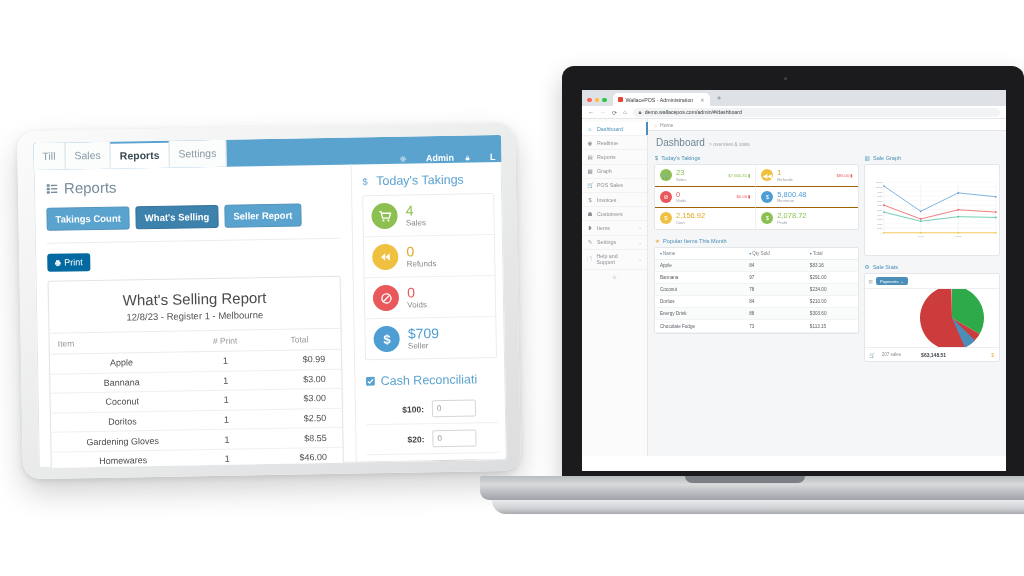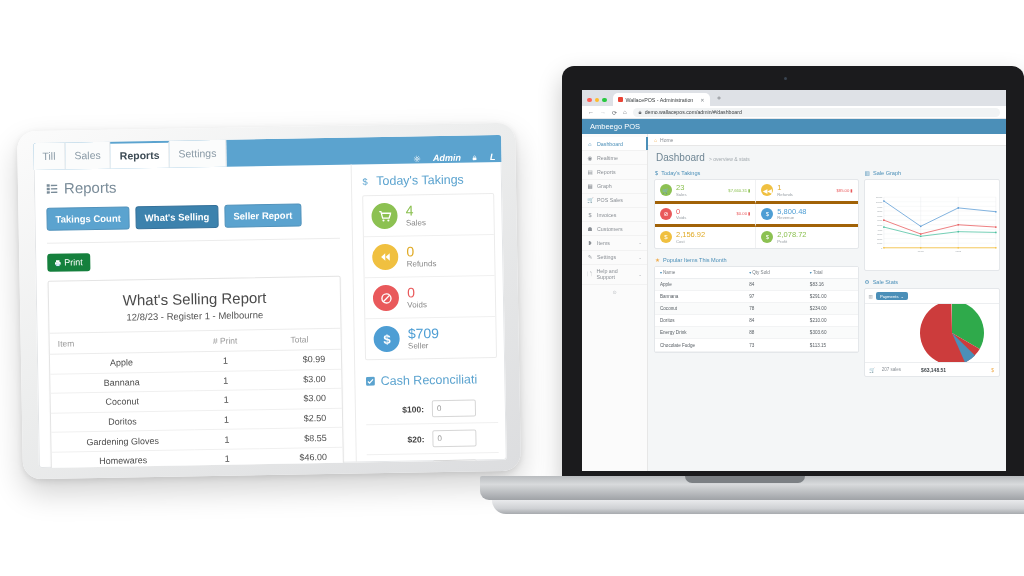--- a/index.html
+++ b/index.html
@@ -27,36 +27,36 @@
   }
   .t-tabsbar { height: 27px; background:#5ba3cf; display:flex; align-items:flex-end; }
   .t-tabs { display:flex; height:27px; }
   .t-tab {
     padding: 0 9px; height: 27px; line-height: 27px;
     font-size: 10.5px; color:#8a9aa6; background:#fbfcfc;
     border-right: 1px solid #e2e6e9;
   }
   .t-tab.active { color:#3d4b55; background:#ffffff; font-weight:bold; border-top:2px solid #5ba3cf; line-height:25px; }
   .t-tabsbar-right { margin-left:auto; display:flex; align-items:center; gap:10px; padding-right:6px; color:#fff; font-size:9px; }
-  .t-tabsbar-right span { display:flex; align-items:center; gap:13px; white-space:nowrap;font-style:italic; }
+  .t-tabsbar-right span { display:flex; align-items:center; gap:20px; white-space:nowrap; }
 
   .t-body { display:flex; height: calc(100% - 27px); }
   .t-left { width: 68%; padding: 10px 12px 0 12px; border-right:1px solid #ececec; }
   .t-right { width: 32%; padding: 10px 8px 0 10px; }
 
   .t-pagetitle { display:flex; align-items:center; gap:6px; color:#7a8c99; font-size:15px; margin-bottom:11px; }
   .t-btnrow { display:flex; gap:6px; padding-bottom:12px; border-bottom:1px solid #ececec; }
   .t-btn {
     background:#5ba3cf; color:#fff; font-size:9.5px; font-weight:bold;
     padding:5px 8px; border-radius:3px; border:1px solid #5192bb; white-space:nowrap;
   }
   .t-btn.sel { background:#3c82ad; border-color:#35719a; }
   .t-print {
     margin:10px 0 9px 0; display:inline-flex; align-items:center; gap:3px;
-    background:#15803d; color:#fff; font-size:9px; padding:4px 7px; border-radius:3px;
+    background:#0369a1; color:#fff; font-size:9px; padding:4px 7px; border-radius:3px;
   }
   .t-report {
     border:1px solid #e4e4e4; background:#fff; border-radius:2px;
     box-shadow:0 1px 2px rgba(0,0,0,.05);
   }
   .t-rep-title { text-align:center; font-size:15px; color:#4a4a4a; padding:11px 0 3px; }
   .t-rep-sub { text-align:center; font-size:9.5px; color:#555; padding-bottom:9px; border-bottom:1px solid #ececec; }
   table.t-tbl { width:100%; border-collapse:collapse; }
   table.t-tbl th {
     font-size:8.5px; color:#9a9a9a; font-weight:normal; text-align:left;
@@ -137,21 +137,21 @@
   .crumb { background:#fff; border-bottom:1px solid #e7e7e7; padding:2.5px 6px; font-size:5px; color:#8a8f95; display:flex; align-items:center; gap:3px;}
   .pg-title { padding:6px 8px 2px; font-size:10px; color:#6f8694; display:flex; align-items:baseline; gap:4px; }
   .pg-sub { font-size:5px; color:#a2a9ae; }
   .main-grid { display:flex; gap:5px; padding:3px 6px; }
   .col { display:flex; flex-direction:column; gap:6px; }
   .col-l { width:60%; } .col-r { width:40%; }
   .panel-h { display:flex; align-items:center; gap:3px; font-size:5.6px; color:#4b8fb8; padding:2px 1px 3px; }
   .panel { background:#fff; border:1px solid #e4e7ea; border-radius:2px; }
 
   .stat-grid { display:flex; flex-wrap:wrap; }
-  .stat-c { width:50%; display:flex; align-items:center; gap:4px; padding:4px 5px; border-bottom:3px solid #a16207; }
+  .stat-c { width:50%; display:flex; align-items:center; gap:4px; padding:4px 5px; border-bottom:1px solid #a16207; }
   .stat-c:nth-child(odd){ border-right:1px solid #f0f1f2; }
   .stat-c:nth-child(5),.stat-c:nth-child(6){ border-bottom:none; }
   .scirc { width:12px; height:12px; border-radius:50%; color:#fff; font-size:6px; display:flex; align-items:center; justify-content:center; flex:0 0 auto;}
   .snum { font-size:7.5px; line-height:1; }
   .slbl { font-size:4.2px; color:#9aa0a6; }
   .sdelta { font-size:4.2px; margin-left:auto; display:flex; align-items:center; gap:1px; white-space:nowrap; }
   .up { color:#8cc152; } .down { color:#e9595b; }
 
   table.ltbl { width:100%; border-collapse:collapse; }
   table.ltbl th { text-align:left; font-size:4.6px; color:#7b8086; font-weight:normal; padding:3px 5px; border-bottom:1px solid #eceef0; background:#fff;}
@@ -392,23 +392,20 @@
           <span class="nav-ico">⌂</span>
           <div class="urlbox">
             <svg width="4" height="5" viewBox="0 0 16 16">
                 <rect x="3" y="7" width="10" height="7" rx="1" fill="#5f6368"></rect>
                 <path d="M5.5 7V5a2.5 2.5 0 0 1 5 0v2" fill="none" stroke="#5f6368" stroke-width="1.8"></path>
               </svg>
             <span>demo.wallacepos.com/admin/#/dashboard</span>
           </div>
         </div>
 
-        <div class="app-header">
-          <span>Ambeego POS</span>
-        </div>
 
         <div class="app-body">
 
           <div class="app-side">
             <div class="side-item active">
               <span class="side-ico">⌂</span>
               <span>Dashboard</span>
             </div>
             <div class="side-item">
               <span class="side-ico">◉</span>

